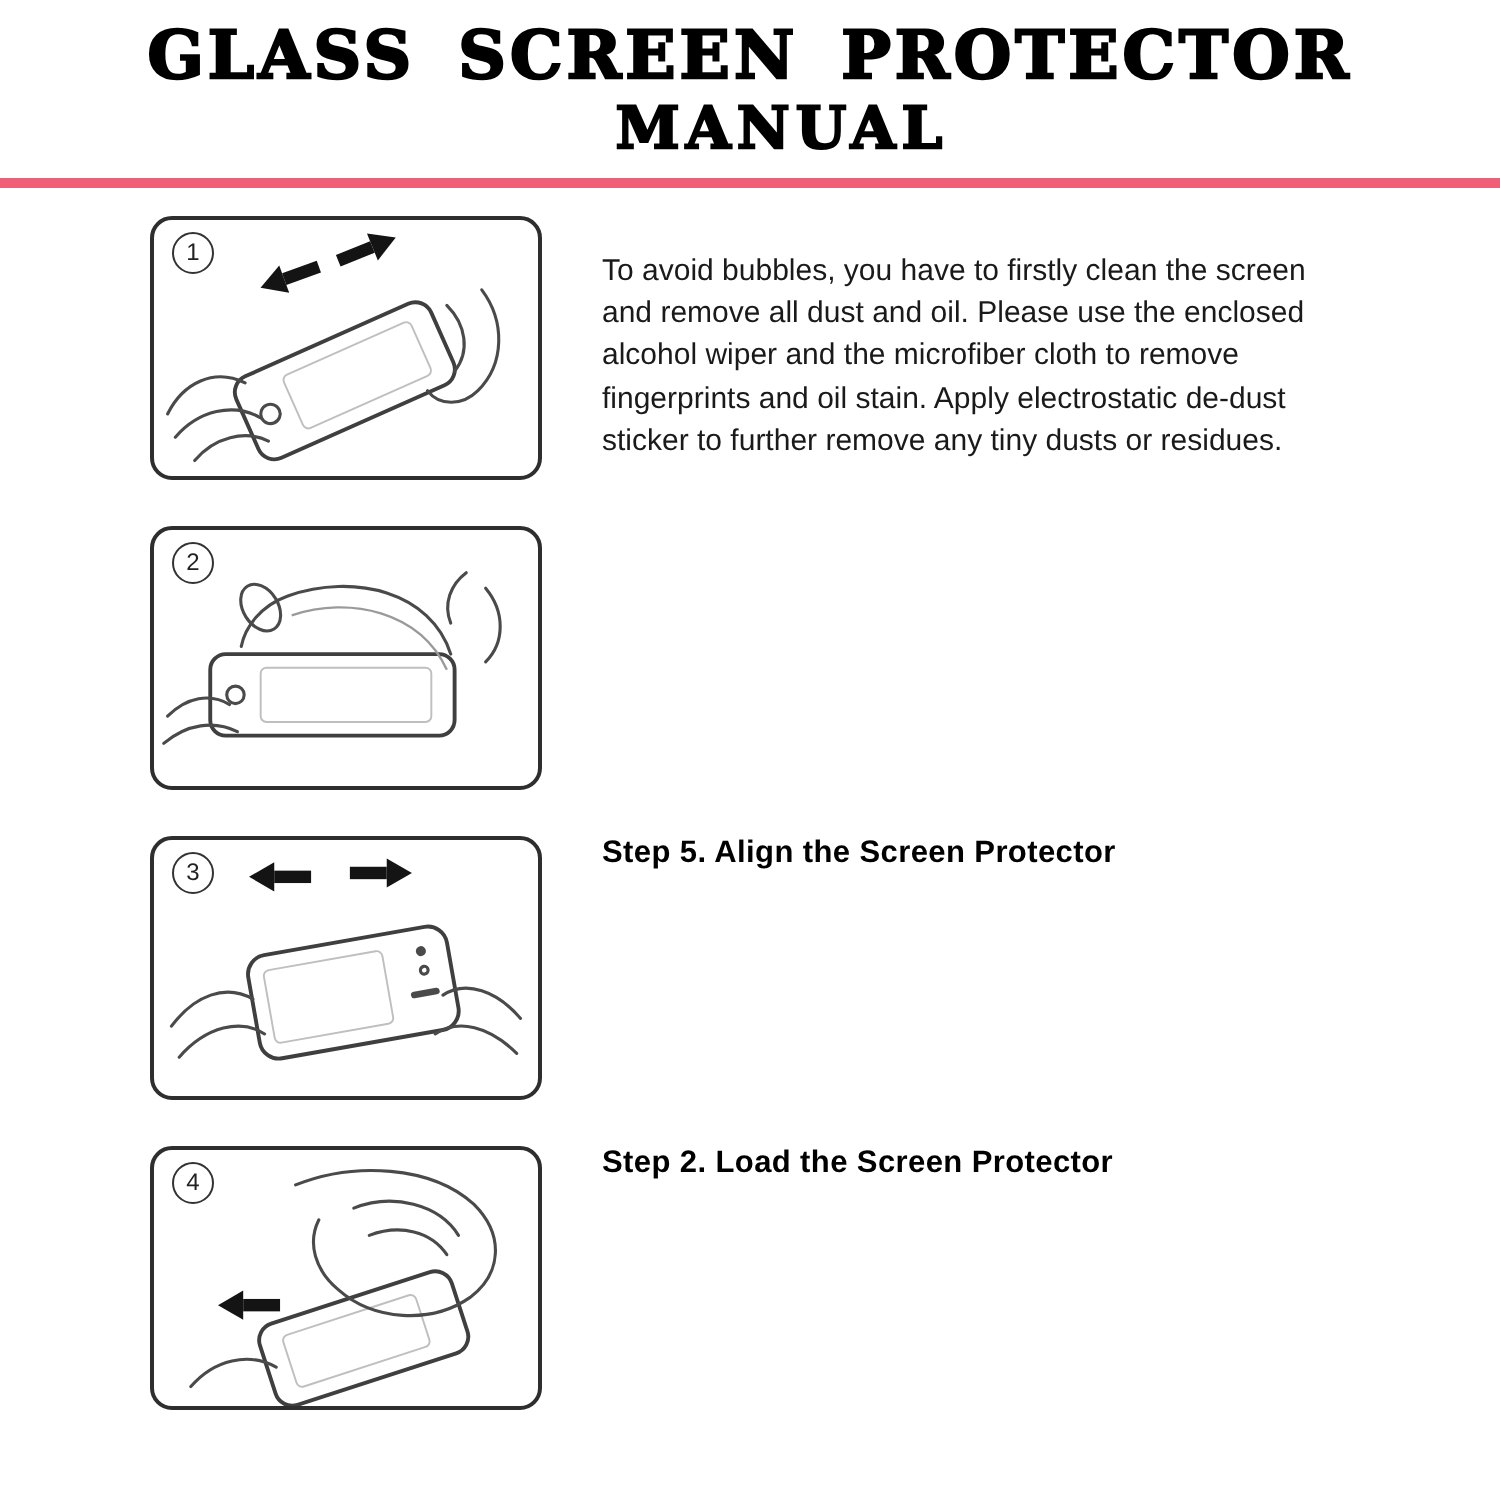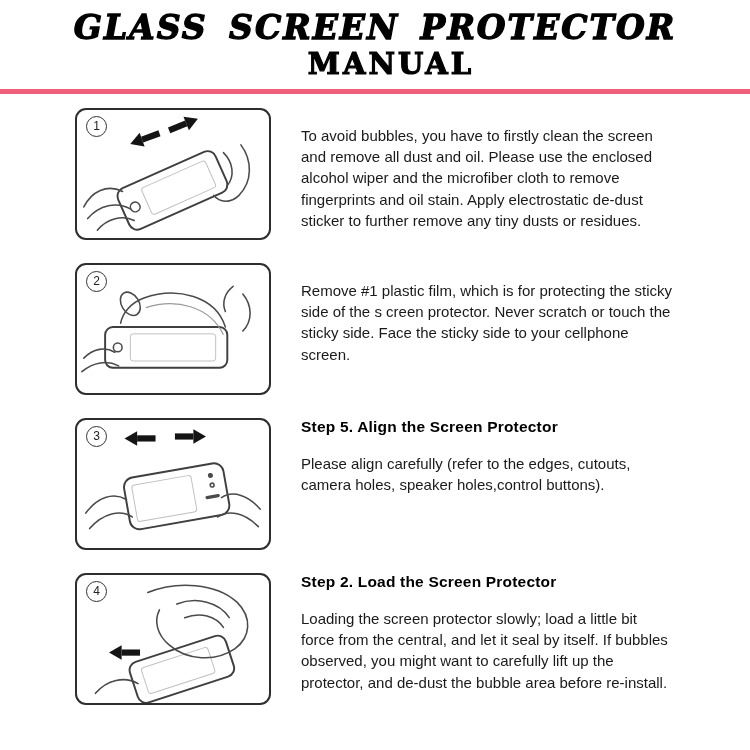--- a/index.html
+++ b/index.html
@@ -1,20 +1,20 @@
 <!DOCTYPE html>
 <html><head>
 <meta charset="utf-8">
 <style>
   html,body{margin:0;padding:0;background:#fff;}
   .page{width:750px;height:750px;background:#fff;overflow:hidden;font-family:"Liberation Sans",sans-serif;color:#111;}
   header{text-align:center;padding-top:10px;}
   .title-line1{
     font-family:"DejaVu Serif",serif;font-weight:bold;font-size:33px;letter-spacing:2px;word-spacing:8px;
-    -webkit-text-stroke:1.3px #000;color:#000;line-height:1.1;margin:0;font-style:italic;
+    -webkit-text-stroke:1.3px #000;color:#000;line-height:1.1;margin:0;
   }
   .title-line2{
     font-family:"DejaVu Serif",serif;font-weight:bold;font-size:29px;letter-spacing:3px;
     -webkit-text-stroke:1.2px #000;color:#000;line-height:1.15;margin:2px 0 0 0;padding-left:32px;
   }
   .rule{height:5px;width:100%;margin-top:7px;background:#ef5f78;}
   main{padding:14px 0 0 75px;}
   .step{display:flex;align-items:flex-start;margin-bottom:23px;}
   .illus{
     position:relative;width:196px;height:132px;flex-shrink:0;
@@ -86,21 +86,20 @@
           <path class="ln" d="M152 64 C 142 32, 102 22, 68 34 C 54 39, 46 50, 44 60"></path>
           <path d="M150 72 C 136 42, 100 34, 70 44" fill="none" stroke="#9a9a9a" stroke-width="1.2"></path>
           <ellipse class="ln" cx="54" cy="40" rx="9" ry="13" transform="rotate(-32 54 40)"></ellipse>
           <path class="ln" d="M6 96 C 16 86, 28 84, 38 90"></path>
           <path class="ln" d="M4 110 C 16 100, 30 98, 42 104"></path>
           <path class="ln" d="M170 30 C 180 42, 180 58, 170 68"></path>
           <path class="ln" d="M160 22 C 152 28, 148 38, 152 48"></path>
         </svg>
       </div>
       <div class="steptext">
-        <p>Remove #1 plastic film, which is for protecting the sticky side of the s creen protector. Never scratch or touch the sticky side. Face the sticky side to your cellphone screen.</p>
       </div>
     </section>
 
     <section class="step">
       <div class="illus">
         <span class="num">3</span>
         <svg viewBox="0 0 196 132">
           <g class="arr">
             <g transform="translate(80,19) rotate(180)">
                 <rect x="0" y="-3.2" width="19" height="6.4"></rect>
@@ -119,21 +118,20 @@
             <rect x="58" y="60" width="62" height="38" rx="3" fill="none" stroke="#bfbfbf" stroke-width="1"></rect>
           </g>
           <path class="ln" d="M8 96 C 20 80, 36 74, 50 82"></path>
           <path class="ln" d="M12 112 C 26 96, 44 92, 56 100"></path>
           <path class="ln" d="M188 92 C 176 78, 160 72, 148 80"></path>
           <path class="ln" d="M186 110 C 172 96, 156 92, 144 100"></path>
         </svg>
       </div>
       <div class="steptext">
         <h2>Step 5. Align the Screen Protector</h2>
-        <p>Please align carefully (refer to the edges, cutouts, camera holes, speaker holes,control buttons).</p>
       </div>
     </section>
 
     <section class="step">
       <div class="illus">
         <span class="num">4</span>
         <svg viewBox="0 0 196 132">
           <g class="arr">
             <g transform="translate(64,80) rotate(180)">
                 <rect x="0" y="-3.2" width="19" height="6.4"></rect>
@@ -145,18 +143,17 @@
             <rect x="66" y="84" width="72" height="28" rx="3" fill="none" stroke="#bfbfbf" stroke-width="1"></rect>
           </g>
           <path class="ln" d="M72 18 C 102 6, 142 8, 164 28 C 180 44, 178 64, 162 76 C 142 90, 112 88, 94 72 C 82 62, 78 48, 84 36"></path>
           <path class="ln" d="M102 30 C 122 22, 146 28, 156 44"></path>
           <path class="ln" d="M110 44 C 126 38, 142 42, 150 54"></path>
           <path class="ln" d="M18 122 C 30 108, 48 104, 62 112"></path>
         </svg>
       </div>
       <div class="steptext">
         <h2>Step 2. Load the Screen Protector</h2>
-        <p>Loading the screen protector slowly; load a little bit force from the central, and let it seal by itself. If bubbles observed, you might want to carefully lift up the protector, and de-dust the bubble area before re-install.</p>
       </div>
     </section>
 
   </main>
 </div>
 
 </body></html>

